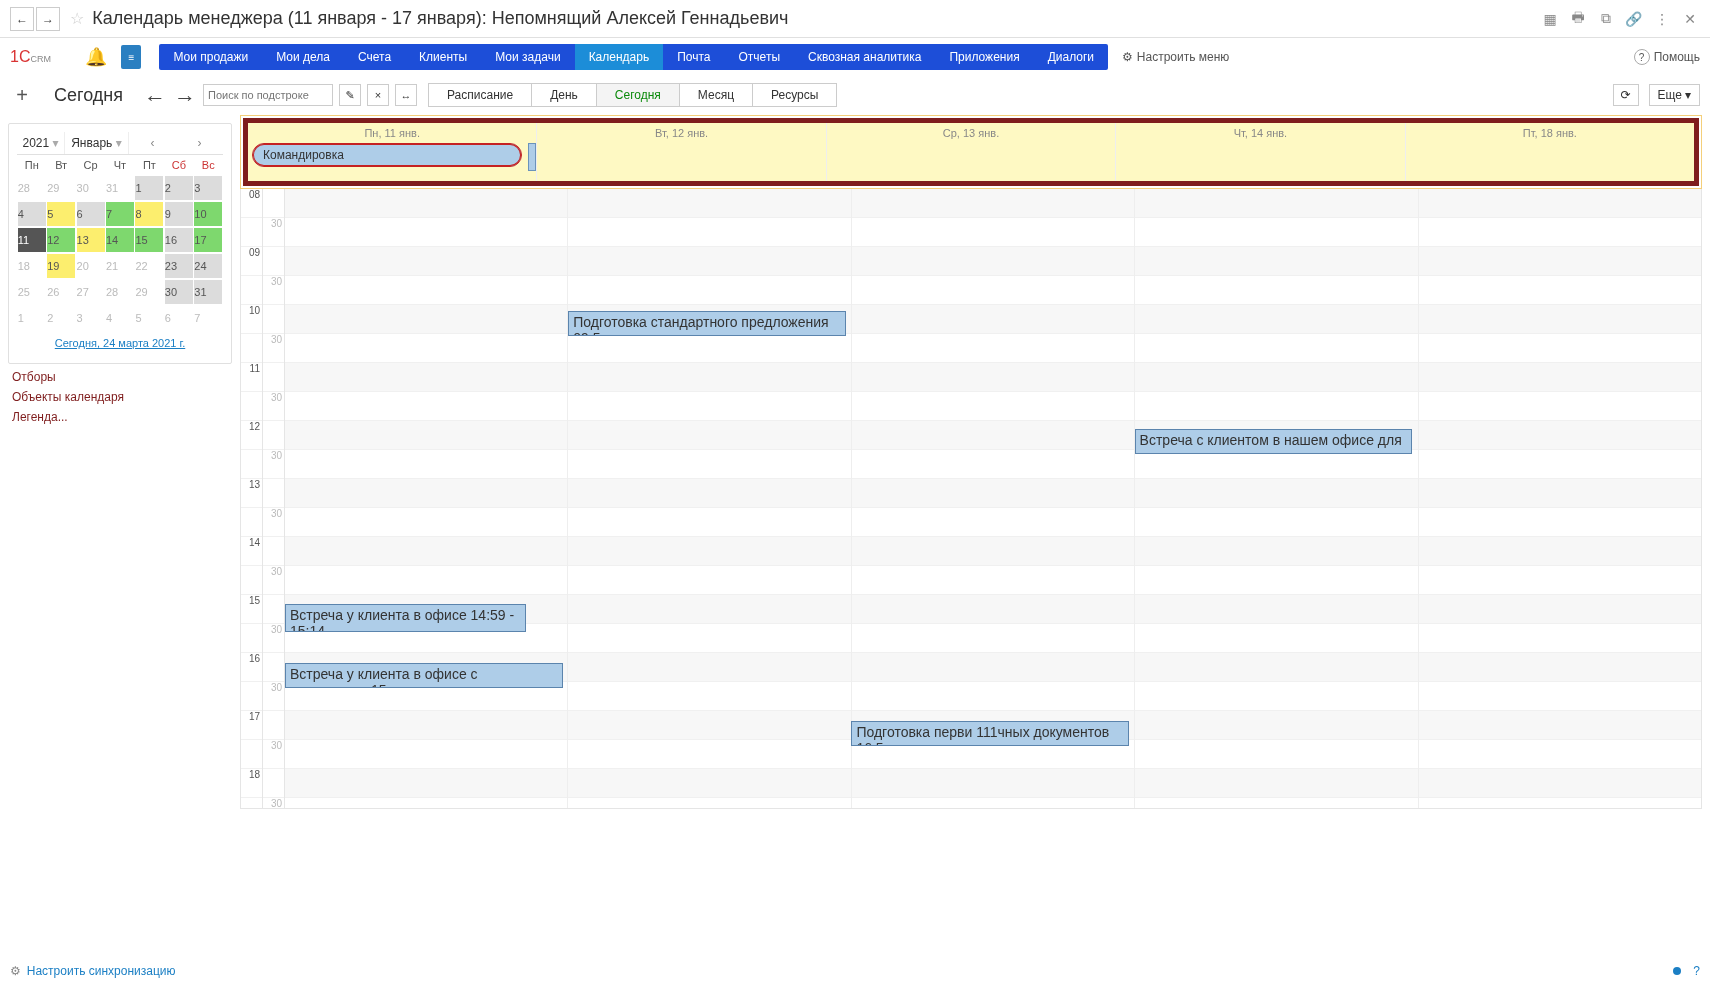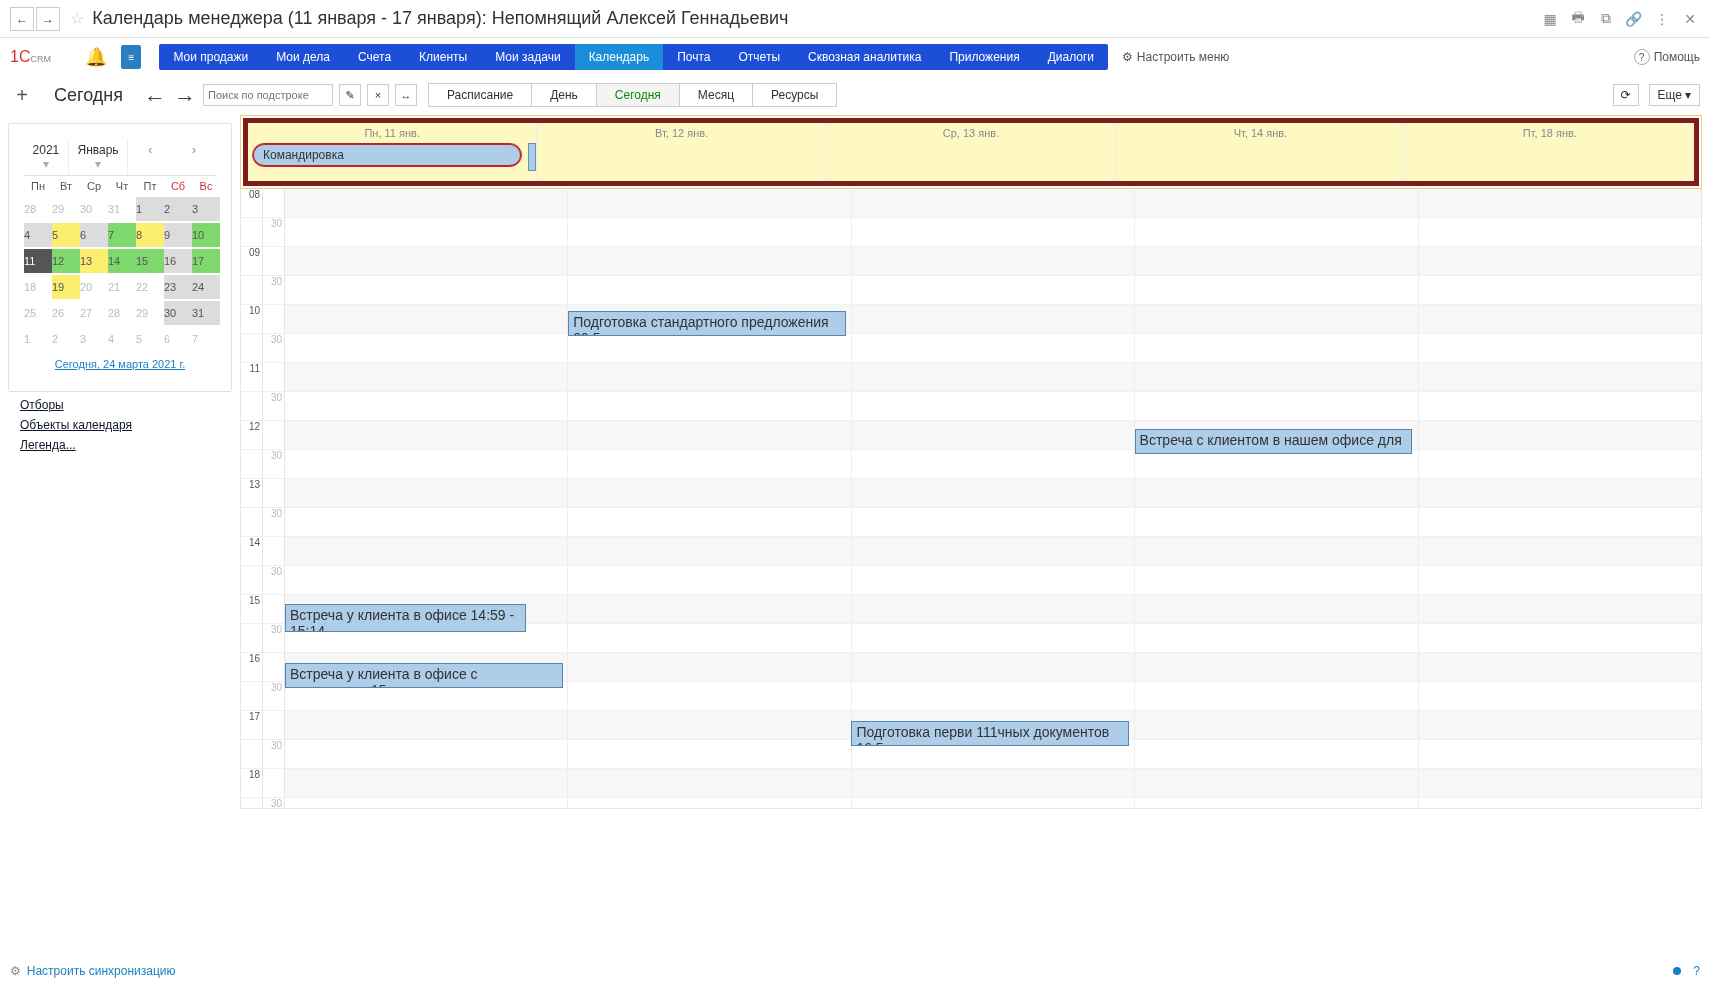--- a/index.html
+++ b/index.html
@@ -26,36 +26,36 @@
 .arrow-btn{font-size:22px;color:#444;cursor:pointer;width:24px;text-align:center}
 .search-box{width:130px;height:22px;border:1px solid #ccc;padding:2px 4px;font-size:11px;color:#999}
 .small-btn{width:22px;height:22px;border:1px solid #ccc;background:#fff;display:flex;align-items:center;justify-content:center;cursor:pointer;font-size:11px}
 .view-tabs{display:flex;margin-left:6px}
 .view-tab{padding:4px 18px;border:1px solid #ccc;background:#fff;cursor:pointer;font-size:12px;margin-left:-1px}
 .view-tab.active{background:#f4f4f4;color:#0a8a0a}
 .refresh-btn{width:26px;height:22px;border:1px solid #ccc;background:#fff;margin-left:auto;display:flex;align-items:center;justify-content:center;cursor:pointer}
 .more-btn{height:22px;padding:0 8px;border:1px solid #ccc;background:#fff;cursor:pointer;margin-left:4px;display:flex;align-items:center;gap:3px}
 .body-area{display:flex}
 .sidebar{width:240px;padding:8px}
-.mini-cal{border:1px solid #e0e0e0;border-radius:2px;padding:15px;margin-bottom:4px}
+.mini-cal{border:1px solid #e0e0e0;border-radius:2px;padding:8px;margin-bottom:4px}
 .mini-cal-hdr{display:flex;border-bottom:1px solid #e0e0e0}
 .mini-cal-hdr>div{flex:1;padding:4px;text-align:center;font-size:12px}
 .mini-nav{width:30px;cursor:pointer;color:#888}
 .mini-cal table{width:100%;border-collapse:collapse}
 .mini-cal th{padding:4px 0;font-weight:normal;font-size:11px;color:#555}
 .mini-cal th.wknd{color:#c33}
 .mini-cal td{text-align:left;padding:0;height:26px;font-size:11px;color:#555}
 .mini-cal td>div{width:28px;height:24px;line-height:24px;margin:0 auto}
 .dim{color:#bbb}
 .gray{background:#dcdcdc}
 .green{background:#7ed86e}
 .yellow{background:#fcee6e}
 .today-cell{background:#555;color:#fff}
 .today-link{color:#1b7fc4;text-decoration:underline;font-size:11px;padding:6px;display:block;text-align:center;cursor:pointer}
-.side-link{color:#0f172a;text-decoration:underline;font-size:12px;display:block;margin:6px 12px;cursor:pointer}
+.side-link{color:#7f1d1d;font-size:12px;display:block;margin:6px 4px;cursor:pointer}
 .calendar{flex:1;padding:0 8px 0 0}
 .cal-frame{border:1px solid #f4cf7a;padding:2px}
 .allday{display:flex;border:5px solid #7f1d1d;background:#fef9c3}
 .allday-col{flex:1;border-left:1px solid #eee;padding:2px;min-height:58px;position:relative}
 .allday-col:first-child{border-left:none}
 .day-hdr{text-align:center;font-size:11px;color:#888;padding:2px 0}
 .chip{background:#aecde8;border:1px solid #6a93bb;border-radius:14px;padding:4px 10px;font-size:12px;margin:2px;width:95%}
 .chip.highlighted{box-shadow:0 0 0 1px #c52222 inset;border-color:#c52222}
 .stub{background:#aecde8;width:8px;height:28px;position:absolute;right:0;top:20px;border:1px solid #6a93bb}
 .time-grid{display:flex;border:1px solid #e5e5e5;border-top:none;height:620px;overflow:hidden}

